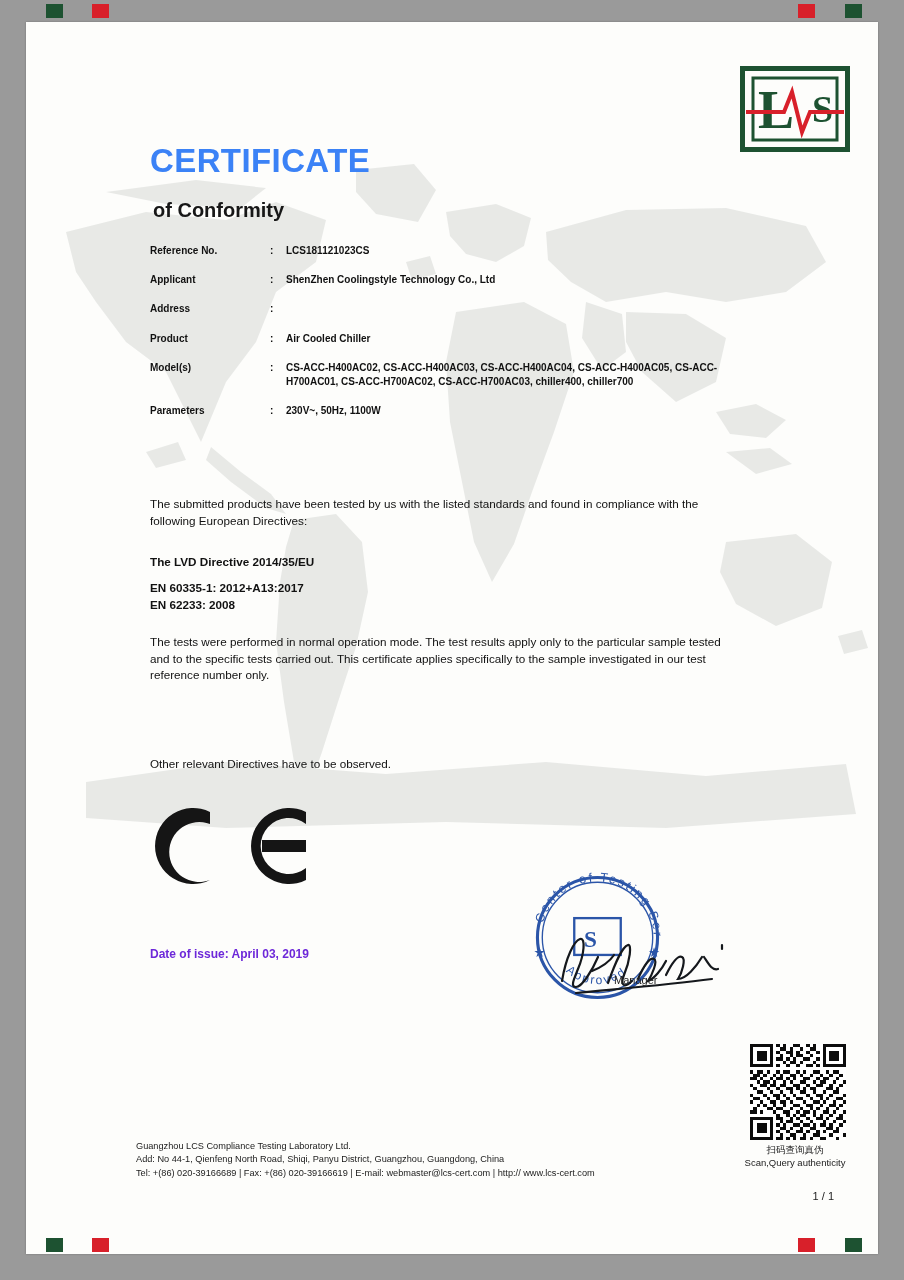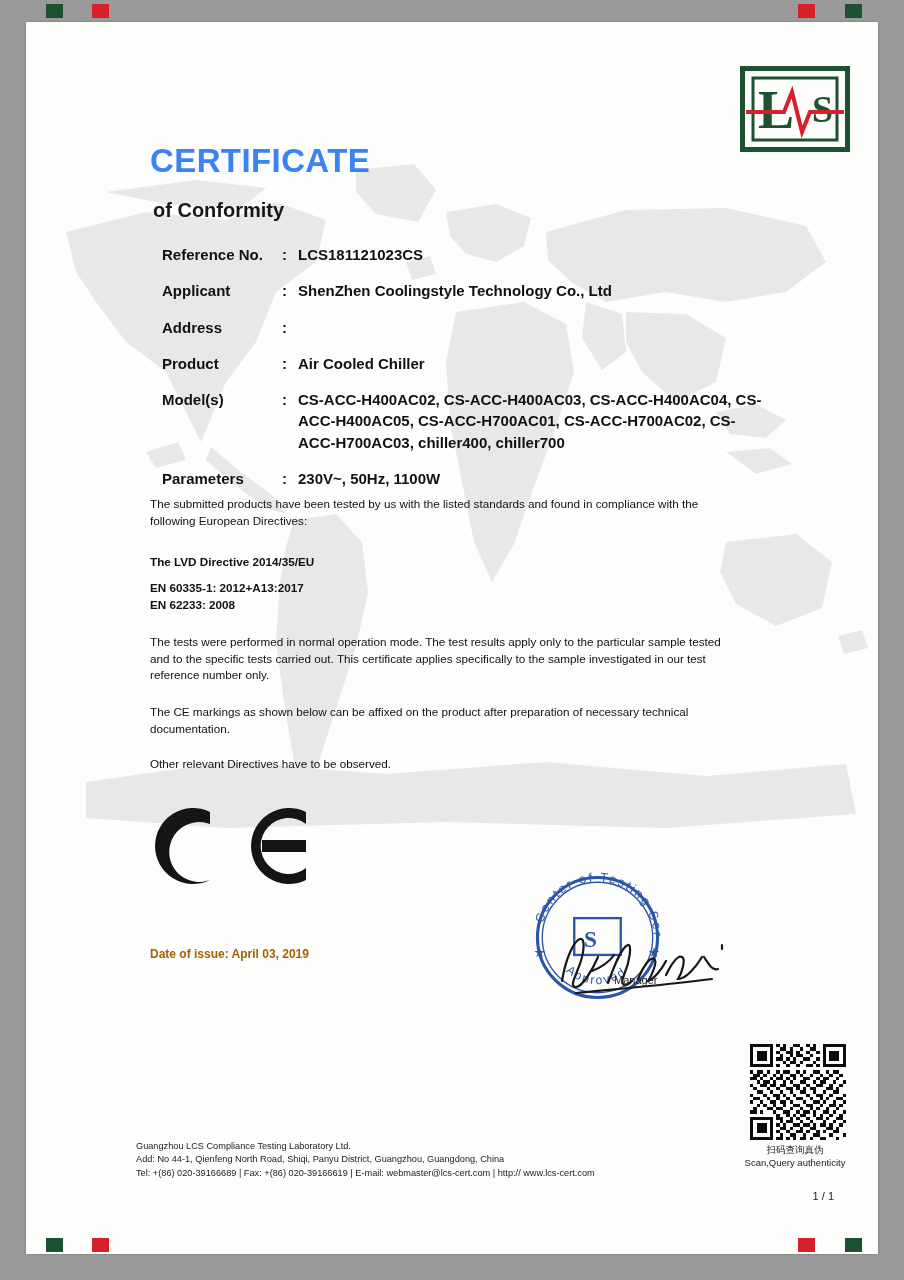--- a/index.html
+++ b/index.html
@@ -89,24 +89,24 @@
   .title-sub {
     font-size: 20px;
     font-weight: bold;
     color: #171717;
     margin-top: 20px;
     margin-left: 3px;
   }
 
   .fields {
     position: absolute;
-    left: 136px;
+    left: 124px;
     top: 222px;
     width: 600px;
-    font-size: 15px;
+    font-size: 10px;
     color: #111;
   }
   .field-row {
     display: flex;
     margin-bottom: 15px;
   }
   .f-label {
     width: 120px;
     font-weight: bold;
     flex: 0 0 120px;
@@ -141,21 +141,21 @@
     width: 160px;
     height: 88px;
   }
 
   .date-line {
     position: absolute;
     left: 124px;
     top: 925px;
     font-size: 12px;
     font-weight: bold;
-    color: #a16207;
+    color: #6d28d9;
   }
 
   .stamp {
     position: absolute;
     left: 494px;
     top: 838px;
     width: 155px;
     height: 155px;
   }
   .signature {
@@ -304,21 +304,20 @@
 
       <div class="para" style="top:474px;">The submitted products have been tested by us with the listed standards and found in compliance with the following European Directives:</div>
 
       <div class="para bold" style="top:532px;">The LVD Directive 2014/35/EU</div>
 
       <div class="para bold" style="top:558px; white-space: pre-line;">EN 60335-1: 2012+A13:2017
 EN 62233: 2008</div>
 
       <div class="para" style="top:612px;">The tests were performed in normal operation mode. The test results apply only to the particular sample tested and to the specific tests carried out. This certificate applies specifically to the sample investigated in our test reference number only.</div>
 
-      <div class="para" style="top:682px;">The CE markings as shown below can be affixed on the product after preparation of necessary technical documentation.</div>
 
       <div class="para" style="top:734px;">Other relevant Directives have to be observed.</div>
 
       <svg class="ce-mark" viewBox="0 0 160 88">
         <path d="M56 10 A 38 38 0 1 0 56 78 A 30 30 0 1 1 56 22 Z" fill="#151515"></path>
         <path d="M152 10 A 38 38 0 1 0 152 78 L152 66 A 28 28 0 1 1 152 22 Z" fill="#151515"></path>
         <rect x="108" y="38" width="44" height="12" fill="#151515"></rect>
       </svg>
 
       <div class="date-line">Date of issue: April 03, 2019</div>

